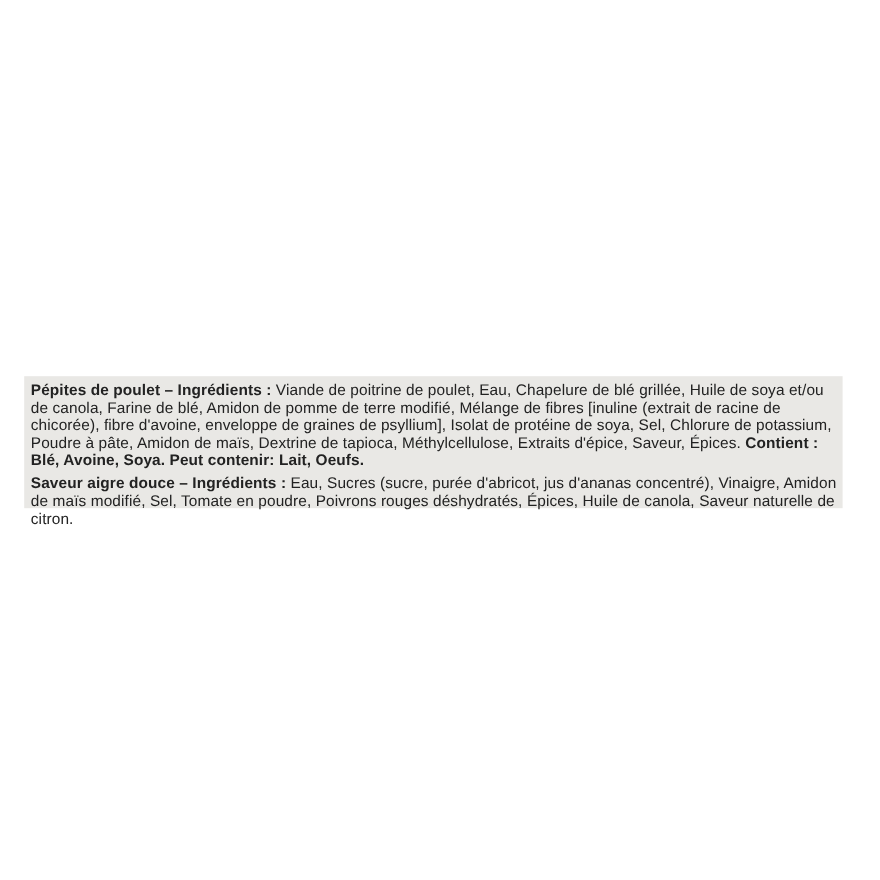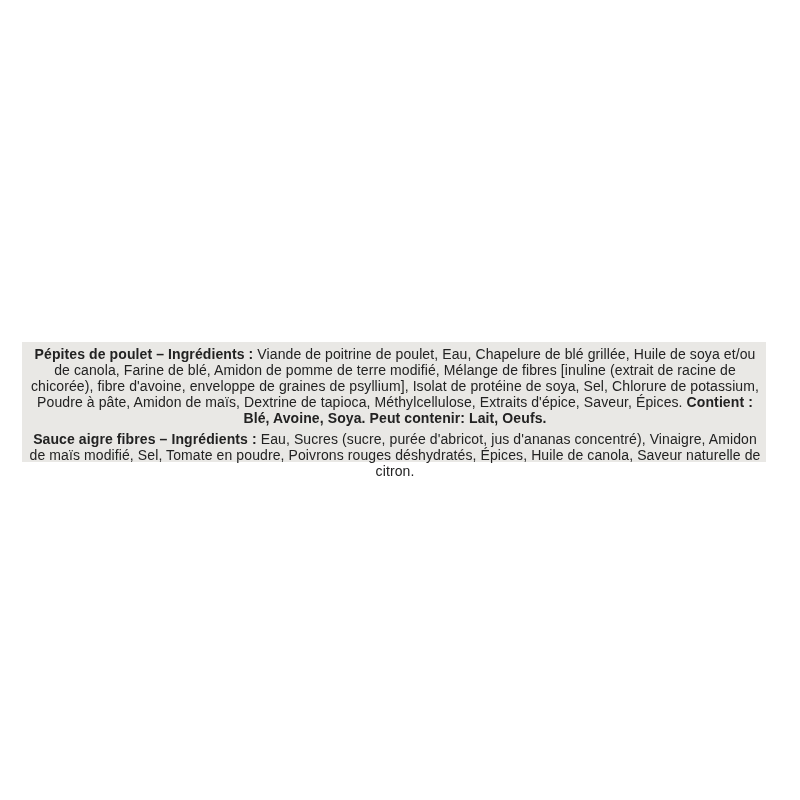--- a/index.html
+++ b/index.html
@@ -21,34 +21,34 @@
       top: 342px;
       width: 744px;
       height: 120px;
       box-sizing: border-box;
       background: #e9e8e5;
       color: #222222;
       padding: 4px 4px 4px 6px;
       font-size: 14px;
       line-height: 16px;
       letter-spacing: 0.1px;
-      text-align: center;
+      text-align: left;
     }
     .ingredients-panel p {
       margin: 0;
       padding: 0;
     }
     .ingredients-panel p + p {
       margin-top: 5px;
     }
     .b {
       font-weight: 700;
     }
   </style>
 </head>
 <body>
 
 <div class="canvas">
   <section class="ingredients-panel">
     <p><span class="b">Pépites de poulet – Ingrédients : </span><span>Viande de poitrine de poulet, Eau, Chapelure de blé grillée, Huile de soya et/ou de canola, Farine de blé, Amidon de pomme de terre modifié, Mélange de fibres [inuline (extrait de racine de chicorée), fibre d'avoine, enveloppe de graines de psyllium], Isolat de protéine de soya, Sel, Chlorure de potassium, Poudre à pâte, Amidon de maïs, Dextrine de tapioca, Méthylcellulose, Extraits d'épice, Saveur, Épices. </span><span class="b">Contient : Blé, Avoine, Soya. Peut contenir: Lait, Oeufs.</span></p>
-    <p><span class="b">Sauce aigre fibres – Ingrédients : </span><span>Eau, Sucres (sucre, purée d'abricot, jus d'ananas concentré), Vinaigre, Amidon de maïs modifié, Sel, Tomate en poudre, Poivrons rouges déshydratés, Épices, Huile de canola, Saveur naturelle de citron.</span></p>
+    <p><span class="b">Saveur aigre douce – Ingrédients : </span><span>Eau, Sucres (sucre, purée d'abricot, jus d'ananas concentré), Vinaigre, Amidon de maïs modifié, Sel, Tomate en poudre, Poivrons rouges déshydratés, Épices, Huile de canola, Saveur naturelle de citron.</span></p>
   </section>
 </div>
 
 </body></html>

